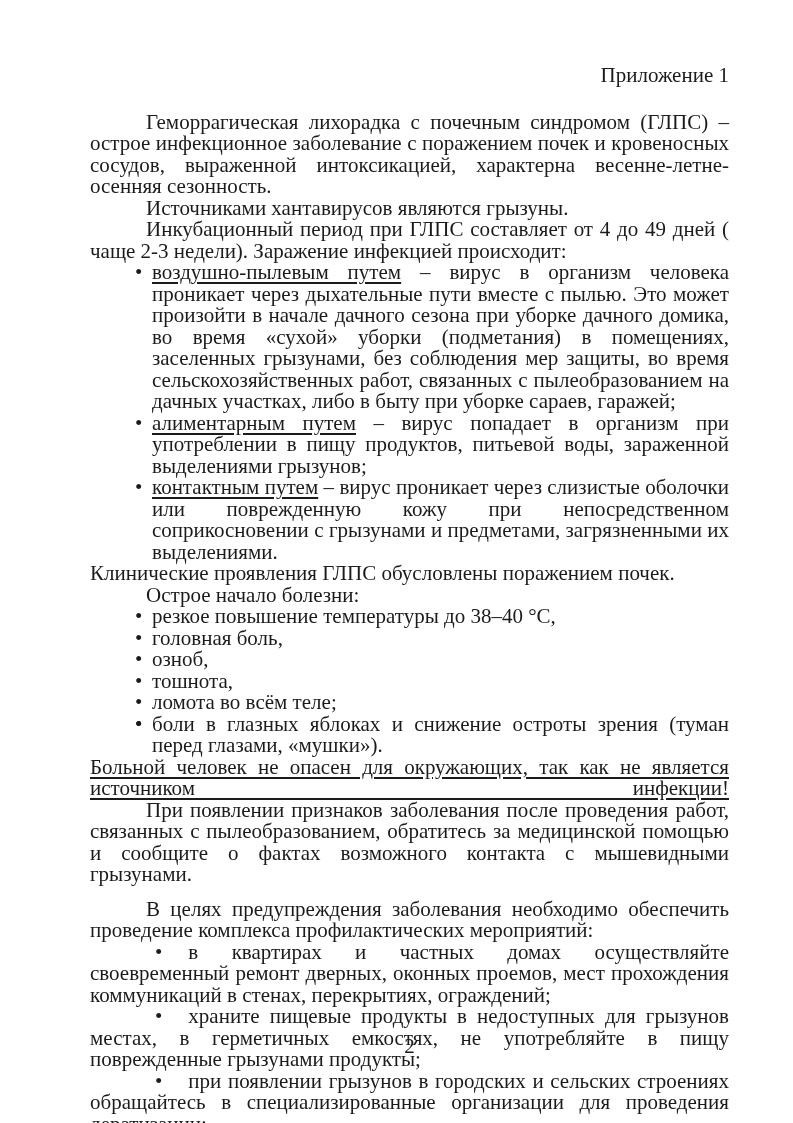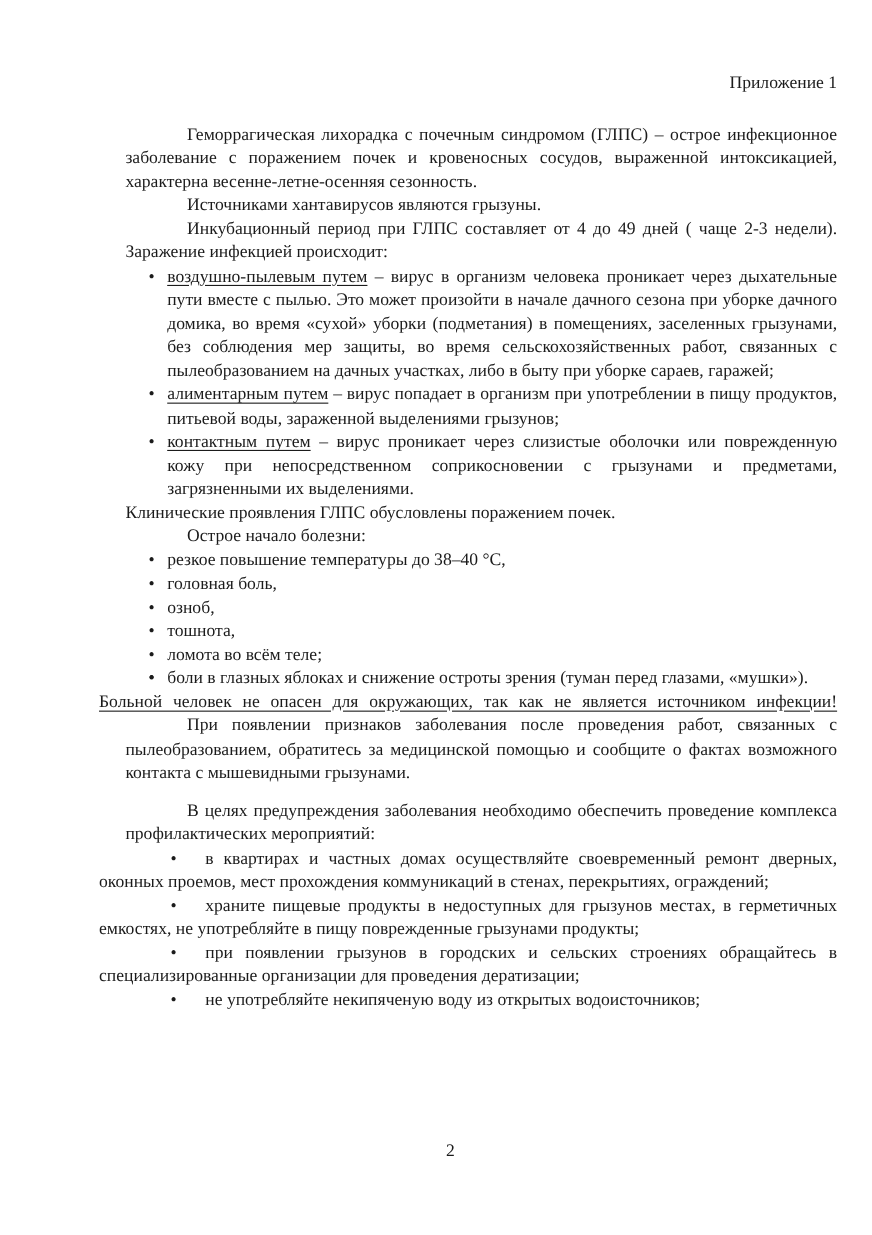--- a/index.html
+++ b/index.html
@@ -5,36 +5,35 @@
   html, body {
     margin: 0;
     padding: 0;
     background: #ffffff;
   }
   .page {
     position: relative;
     width: 793px;
     height: 1123px;
     box-sizing: border-box;
-    padding: 65px 32px 0 90px;
+    padding: 65px 64px 0 90px;
     background: #ffffff;
     color: #1b1b1b;
     font-family: "Liberation Serif", "DejaVu Serif", serif;
-    font-size: 16px;
+    font-size: 21px;
     line-height: 21.5px;
     overflow: hidden;
   }
   p { margin: 0; }
   .appendix {
     text-align: right;
     margin-bottom: 25px;
   }
   .para {
     text-align: justify;
-    margin-left: 24px;
   }
   .indent {
     text-indent: 56px;
   }
   .u {
     text-decoration: underline;
     text-underline-offset: 3px;
     margin-top: 20px;
   }
   

